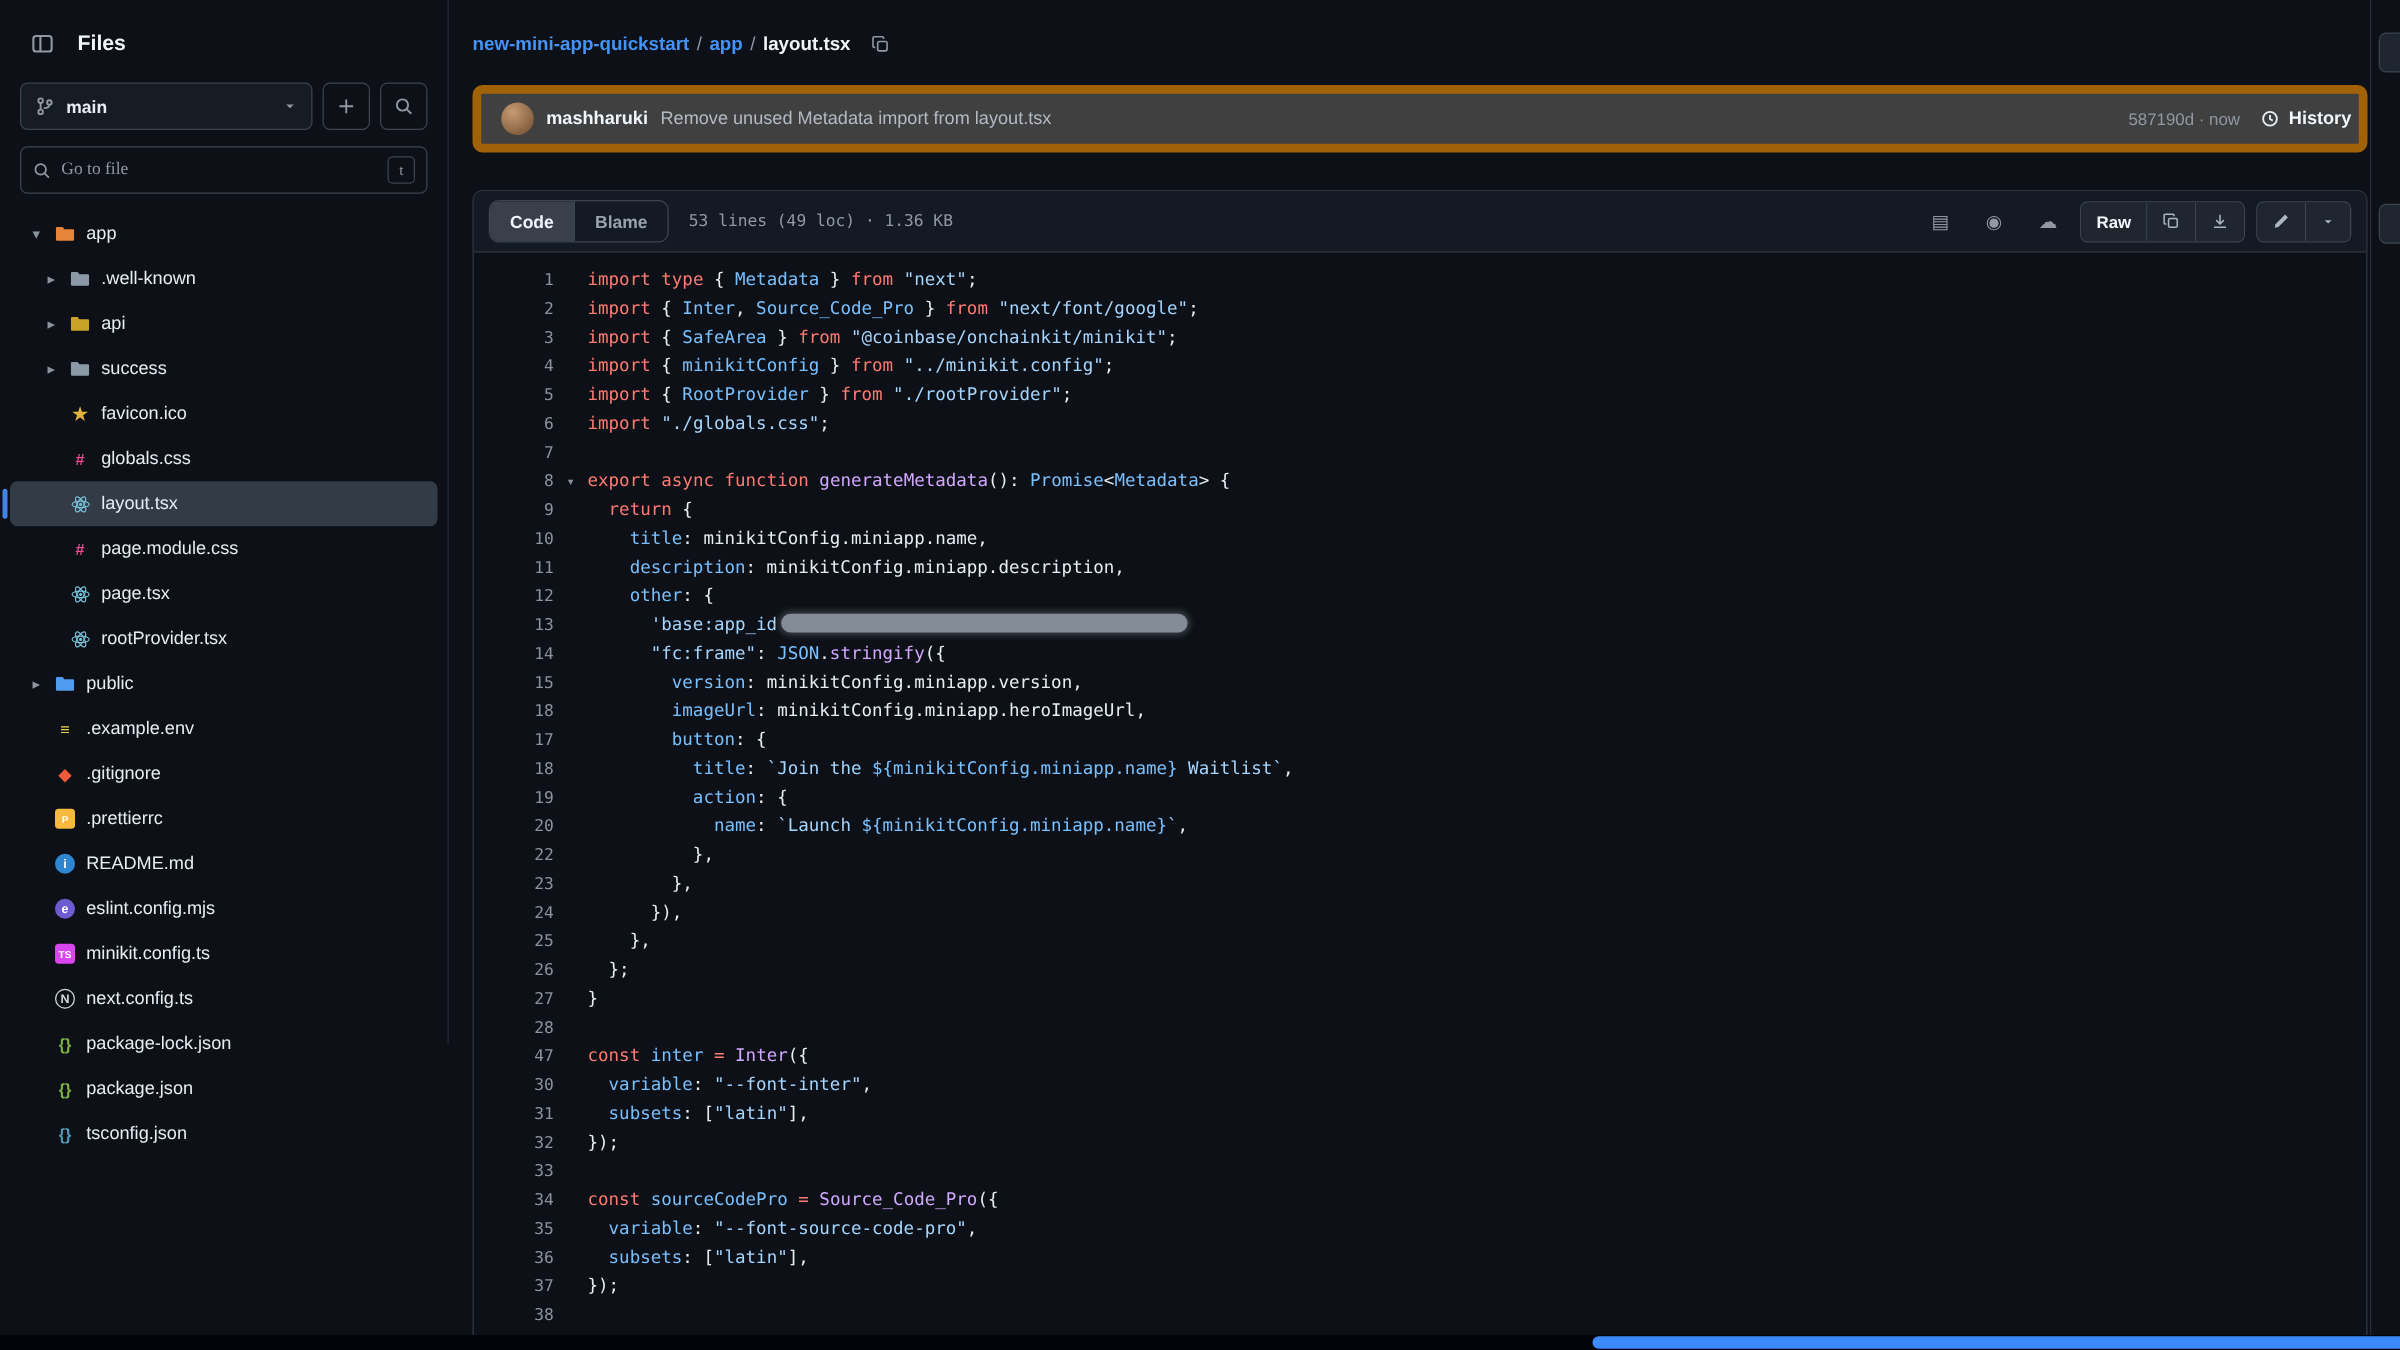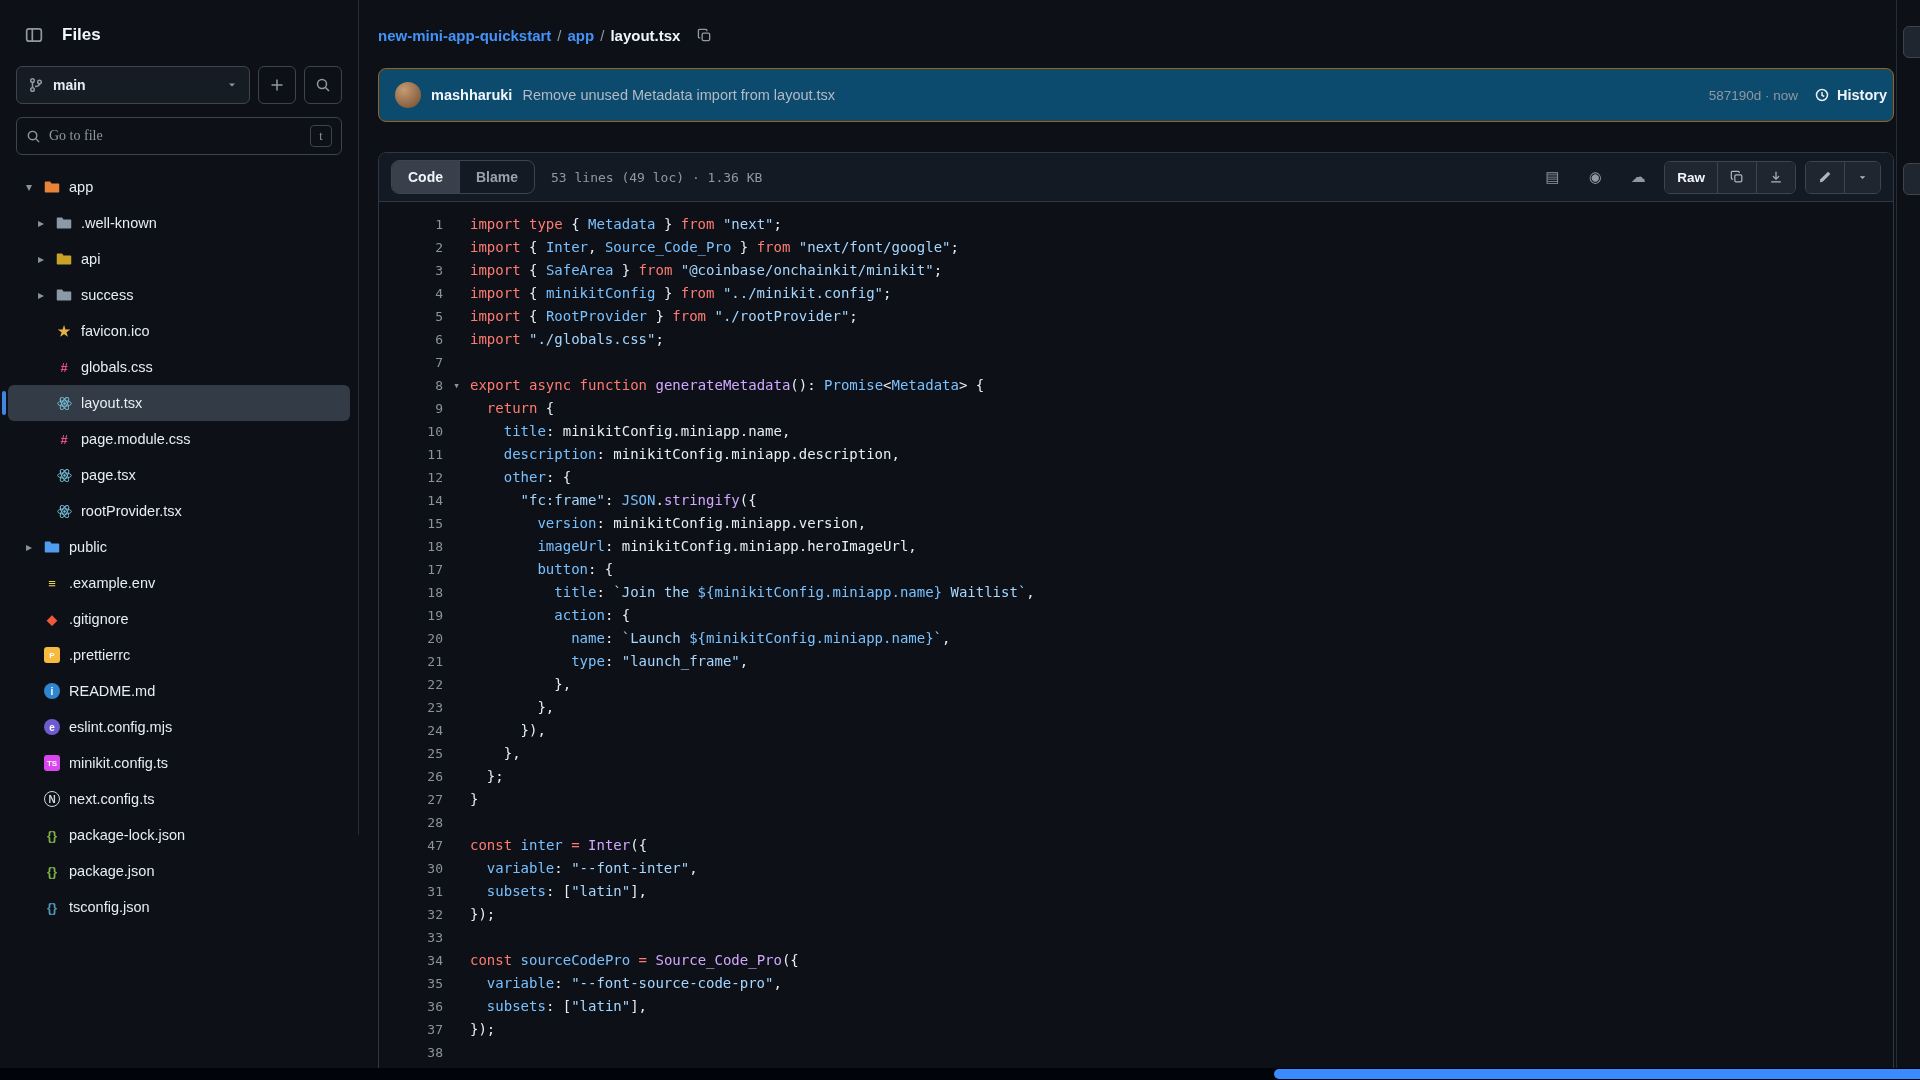--- a/index.html
+++ b/index.html
@@ -55,21 +55,21 @@
   .main { position:absolute; left:360px; top:0; right:0; height:100%; }
   .breadcrumb-row { display:flex; align-items:center; height:38px; margin:16px 26px 0 18px;
     font-size:15px; }
   .bc-repo { color:#4493f8; font-weight:700; }
   .bc-sep { color:#9198a1; margin:0 6px; }
   .bc-dir { color:#4493f8; font-weight:600; }
   .bc-file { color:#f0f6fc; font-weight:700; }
   .bc-copy { width:28px; height:28px; display:flex; align-items:center; justify-content:center;
     color:#9198a1; margin-left:10px; border-radius:6px; }
 
-  .commit-bar { margin:14px 26px 0 18px; height:54px; border:1px solid #a16207; background:#0c4a6e;
+  .commit-bar { margin:14px 26px 0 18px; height:54px; border:7px solid #a16207; background:#404040;
     border-radius:8px; display:flex; align-items:center; padding:0 6px 0 16px; gap:10px;
     overflow:hidden; }
   .avatar { width:26px; height:26px; border-radius:50%; flex:none;
     background:radial-gradient(circle at 35% 30%, #c79b72, #6e4a2d); }
   .commit-author { font-weight:700; font-size:14.5px; color:#f0f6fc; white-space:nowrap; }
   .commit-msg { color:#b3bac4; font-size:14.5px; white-space:nowrap; overflow:hidden;
     text-overflow:ellipsis; }
   .commit-right { margin-left:auto; display:flex; align-items:center; gap:16px; flex:none; }
   .commit-meta { color:#9198a1; font-size:13.5px; white-space:nowrap; }
   .history-btn { display:flex; gap:7px; align-items:center; font-weight:600; font-size:14.5px;
@@ -518,20 +518,25 @@
           <span class="ln">11</span>
           <span class="fold"></span>
           <span class="cl"><span class="tk-d">    </span><span class="tk-c">description</span><span class="tk-d">: minikitConfig.miniapp.description,</span></span>
         </div>
         <div class="code-line">
           <span class="ln">12</span>
           <span class="fold"></span>
           <span class="cl"><span class="tk-d">    </span><span class="tk-c">other</span><span class="tk-d">: {</span></span>
         </div>
         <div class="code-line">
+          <span class="ln">13</span>
+          <span class="fold"></span>
+          <span class="cl"><span class="tk-d">      </span><span class="tk-s">'base:app_id</span><span class="redacted"></span></span>
+        </div>
+        <div class="code-line">
           <span class="ln">14</span>
           <span class="fold"></span>
           <span class="cl"><span class="tk-d">      </span><span class="tk-s">"fc:frame"</span><span class="tk-d">: </span><span class="tk-c">JSON</span><span class="tk-d">.</span><span class="tk-e">stringify</span><span class="tk-d">({</span></span>
         </div>
         <div class="code-line">
           <span class="ln">15</span>
           <span class="fold"></span>
           <span class="cl"><span class="tk-d">        </span><span class="tk-c">version</span><span class="tk-d">: minikitConfig.miniapp.version,</span></span>
         </div>
         <div class="code-line">
@@ -551,25 +556,20 @@
         </div>
         <div class="code-line">
           <span class="ln">19</span>
           <span class="fold"></span>
           <span class="cl"><span class="tk-d">          </span><span class="tk-c">action</span><span class="tk-d">: {</span></span>
         </div>
         <div class="code-line">
           <span class="ln">20</span>
           <span class="fold"></span>
           <span class="cl"><span class="tk-d">            </span><span class="tk-c">name</span><span class="tk-d">: </span><span class="tk-s">`Launch </span><span class="tk-c">${minikitConfig.miniapp.name}</span><span class="tk-s">`</span><span class="tk-d">,</span></span>
-        </div>
-        <div class="code-line">
-          <span class="ln">21</span>
-          <span class="fold"></span>
-          <span class="cl"><span class="tk-d">            </span><span class="tk-c">type</span><span class="tk-d">: </span><span class="tk-s">"launch_frame"</span><span class="tk-d">,</span></span>
         </div>
         <div class="code-line">
           <span class="ln">22</span>
           <span class="fold"></span>
           <span class="cl"><span class="tk-d">          },</span></span>
         </div>
         <div class="code-line">
           <span class="ln">23</span>
           <span class="fold"></span>
           <span class="cl"><span class="tk-d">        },</span></span>

